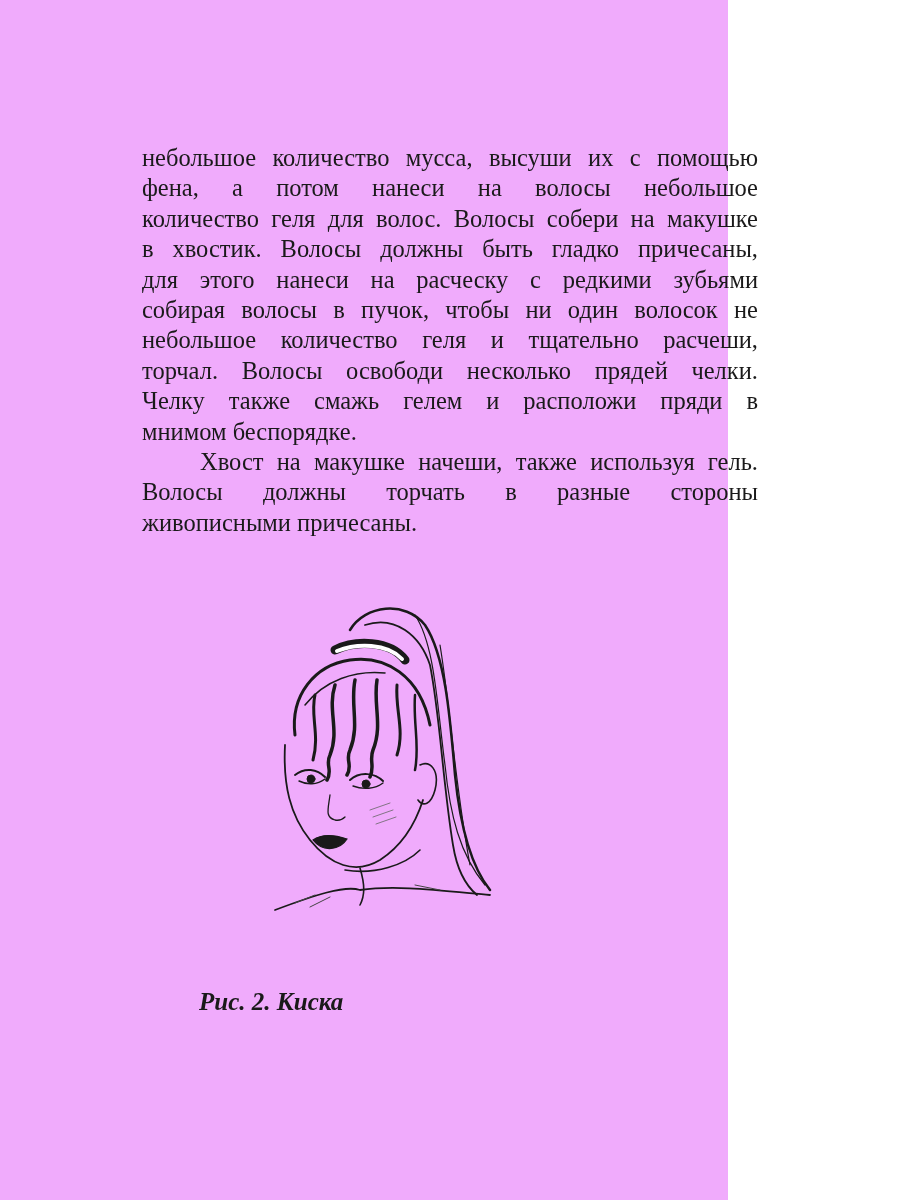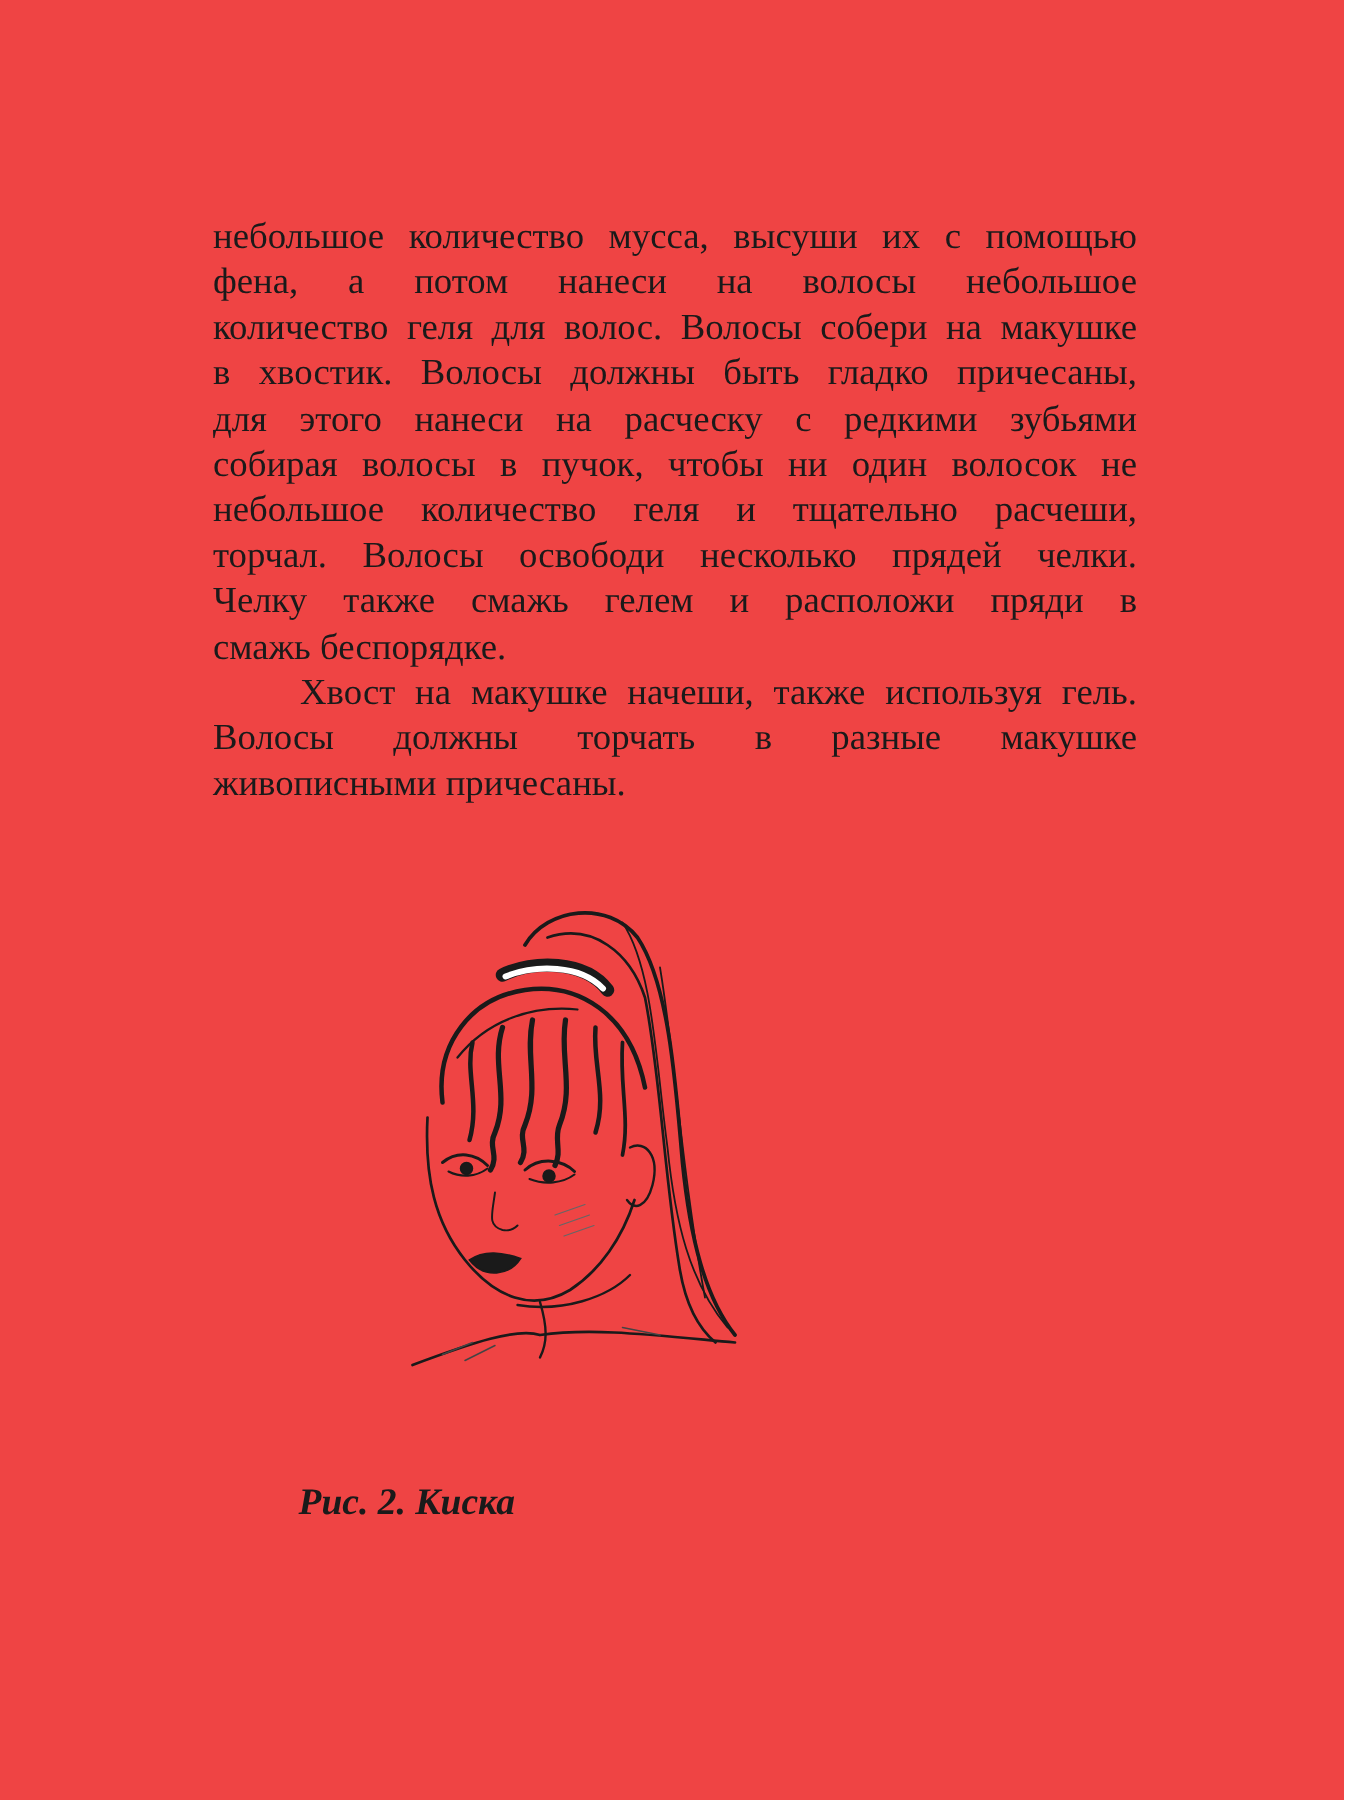--- a/index.html
+++ b/index.html
@@ -1,17 +1,17 @@
 <!DOCTYPE html>
 <html><head>
   <meta charset="utf-8">
   <style>
     html, body { margin: 0; padding: 0; background: #ffffff; }
     body { width: 900px; height: 1200px; position: relative; overflow: hidden; }
-    .page { position: absolute; left: 0; top: 0; width: 896px; height: 1200px; background: #ef4444; }
+    .page { position: absolute; left: 0; top: 0; width: 728px; height: 1200px; background: #f0abfc; }
     .text-block {
       position: absolute; left: 142px; top: 143px; width: 616px;
       font-family: "Liberation Serif", "DejaVu Serif", serif;
       font-size: 24.5px; line-height: 30.4px; color: #1a1a1a;
     }
     .line { display: block; white-space: nowrap; text-align: justify; text-align-last: justify; height: 30.4px; }
     .line.last { text-align-last: left; }
     .line.indent { padding-left: 58px; }
     .figure { position: absolute; left: 255px; top: 585px; width: 250px; height: 330px; }
     .caption {
@@ -27,23 +27,23 @@
   <div class="text-block">
     <span class="line">небольшое количество мусса, высуши их с помощью</span>
     <span class="line">фена, а потом нанеси на волосы небольшое</span>
     <span class="line">количество геля для волос. Волосы собери на макушке</span>
     <span class="line">в хвостик. Волосы должны быть гладко причесаны,</span>
     <span class="line">для этого нанеси на расческу с редкими зубьями</span>
     <span class="line">собирая волосы в пучок, чтобы ни один волосок не</span>
     <span class="line">небольшое количество геля и тщательно расчеши,</span>
     <span class="line">торчал. Волосы освободи несколько прядей челки.</span>
     <span class="line">Челку также смажь гелем и расположи пряди в</span>
-    <span class="line last">смажь беспорядке.</span>
+    <span class="line last">мнимом беспорядке.</span>
     <span class="line indent">Хвост на макушке начеши, также используя гель.</span>
-    <span class="line">Волосы должны торчать в разные макушке</span>
+    <span class="line">Волосы должны торчать в разные стороны</span>
     <span class="line last">живописными причесаны.</span>
   </div>
 
   <svg class="figure" viewBox="0 0 250 330" fill="none" stroke="#1a1a1a" stroke-linecap="round">
 
     <path d="M95 45 C110 20 150 15 170 40 C190 70 195 130 200 190 C205 240 215 280 235 305" stroke-width="2.5"></path>
     <path d="M110 40 C140 30 165 50 175 80 C185 130 188 200 198 260 C202 285 210 300 222 310" stroke-width="1.8"></path>
     <path d="M160 30 C180 60 182 120 190 180 C195 230 205 270 230 300" stroke-width="1.2"></path>
     <path d="M185 60 C195 120 200 200 215 280" stroke-width="1.2"></path>
 

